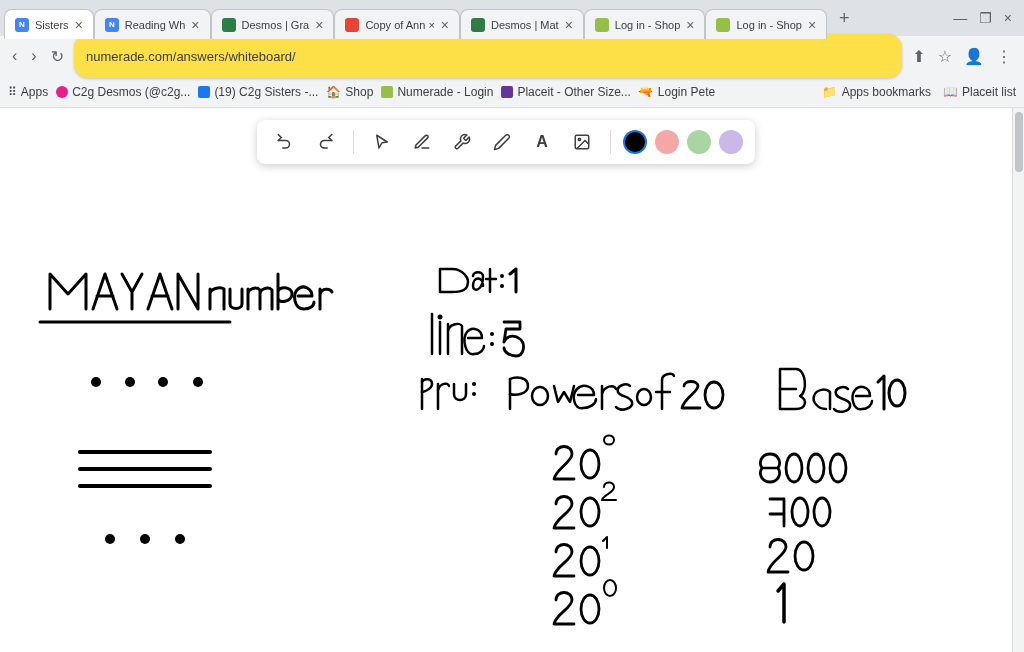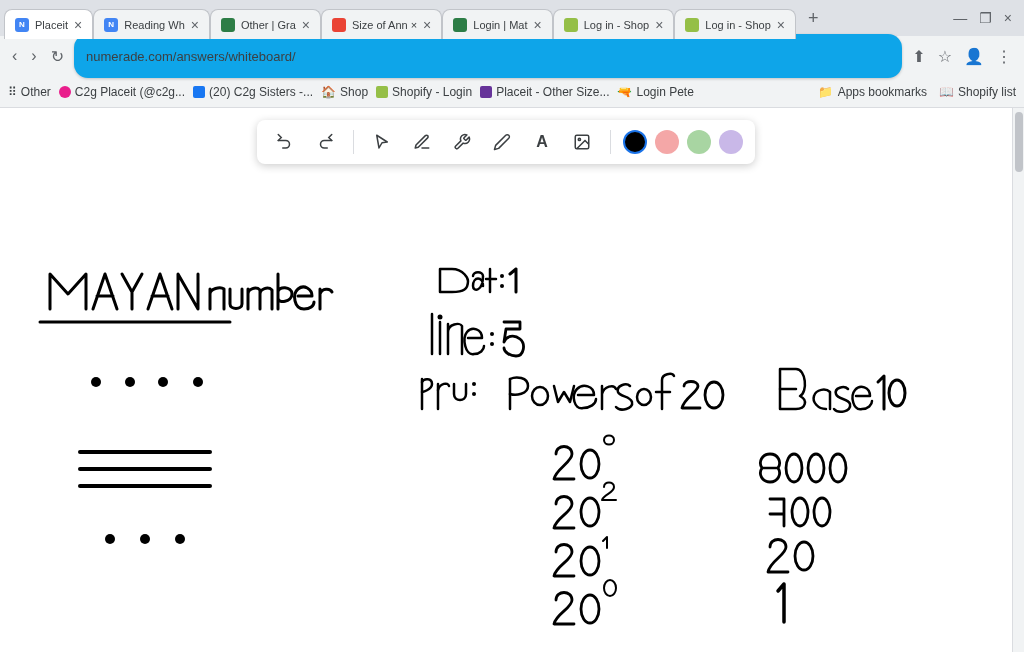--- a/index.html
+++ b/index.html
@@ -30,21 +30,21 @@
     .win-ctrl { font-size: 14px; color: #5f6368; cursor: pointer; }
 
     
     .address-bar-row {
       display: flex; align-items: center; height: 40px;
       background: #f1f3f4; padding: 0 8px; gap: 6px;
     }
     .nav-btn { background: none; border: none; cursor: pointer; color: #5f6368; font-size: 16px; padding: 4px; border-radius: 50%; }
     .address-input {
       flex: 1; height: 44px; border-radius: 14px; border: none;
-      background: #0ea5e9; padding: 0 12px; font-size: 13px; color: #3c4043;
+      background: #fde047; padding: 0 12px; font-size: 13px; color: #3c4043;
       box-shadow: 0 1px 3px rgba(0,0,0,0.2);
     }
     .toolbar-icons { display: flex; gap: 4px; align-items: center; }
     .toolbar-icon-btn { background: none; border: none; cursor: pointer; color: #5f6368; font-size: 16px; padding: 4px; border-radius: 50%; }
 
     
     .bookmarks-bar {
       display: flex; align-items: center; height: 32px;
       background: #f1f3f4; padding: 0 8px; gap: 8px;
       border-bottom: 1px solid #dadce0; font-size: 12px; color: #3c4043;
@@ -102,43 +102,43 @@
 </head>
 <body>
 
 <div class="browser-chrome">
 
   <div class="tab-bar">
     <div class="tab active">
       <div class="tab-favicon" style="background:#4285f4; border-radius:3px; display:flex; align-items:center; justify-content:center;">
         <span style="color:white; font-size:8px; font-weight:bold;">N</span>
       </div>
-      <span class="tab-label">Placeit</span>
+      <span class="tab-label">Sisters</span>
       <span class="tab-close">×</span>
     </div>
     <div class="tab">
       <div class="tab-favicon" style="background:#4285f4; border-radius:3px; display:flex; align-items:center; justify-content:center;">
         <span style="color:white; font-size:8px; font-weight:bold;">N</span>
       </div>
       <span class="tab-label">Reading Wh</span>
       <span class="tab-close">×</span>
     </div>
     <div class="tab">
       <div class="tab-favicon" style="background:#2d7d46; border-radius:3px;"></div>
-      <span class="tab-label">Other | Gra</span>
+      <span class="tab-label">Desmos | Gra</span>
       <span class="tab-close">×</span>
     </div>
     <div class="tab">
       <div class="tab-favicon" style="background:#ea4335; border-radius:3px;"></div>
-      <span class="tab-label">Size of Ann ×</span>
+      <span class="tab-label">Copy of Ann ×</span>
       <span class="tab-close">×</span>
     </div>
     <div class="tab">
       <div class="tab-favicon" style="background:#2d7d46; border-radius:3px;"></div>
-      <span class="tab-label">Login | Mat</span>
+      <span class="tab-label">Desmos | Mat</span>
       <span class="tab-close">×</span>
     </div>
     <div class="tab">
       <div class="tab-favicon" style="background:#95bf47; border-radius:3px;"></div>
       <span class="tab-label">Log in - Shop</span>
       <span class="tab-close">×</span>
     </div>
     <div class="tab">
       <div class="tab-favicon" style="background:#95bf47; border-radius:3px;"></div>
       <span class="tab-label">Log in - Shop</span>
@@ -161,54 +161,54 @@
       <button class="toolbar-icon-btn">⬆</button>
       <button class="toolbar-icon-btn">☆</button>
       <button class="toolbar-icon-btn">👤</button>
       <button class="toolbar-icon-btn">⋮</button>
     </div>
   </div>
 
   <div class="bookmarks-bar">
     <div class="bookmark-item">
       <span>⠿</span>
-      <span>Other</span>
+      <span>Apps</span>
     </div>
     <div class="bookmark-item">
       <span style="width:12px; height:12px; background:#e91e8c; border-radius:50%; display:inline-block;"></span>
-      <span>C2g Placeit (@c2g...</span>
+      <span>C2g Desmos (@c2g...</span>
     </div>
     <div class="bookmark-item">
       <span style="width:12px; height:12px; background:#1877f2; border-radius:2px; display:inline-block;"></span>
-      <span>(20) C2g Sisters -...</span>
+      <span>(19) C2g Sisters -...</span>
     </div>
     <div class="bookmark-item">
       <span>🏠</span>
       <span>Shop</span>
     </div>
     <div class="bookmark-item">
       <span style="width:12px; height:12px; background:#95bf47; border-radius:2px; display:inline-block;"></span>
-      <span>Shopify - Login</span>
+      <span>Numerade - Login</span>
     </div>
     <div class="bookmark-item">
       <span style="width:12px; height:12px; background:#663399; border-radius:2px; display:inline-block;"></span>
       <span>Placeit - Other Size...</span>
     </div>
     <div class="bookmark-item">
       <span>🔫</span>
       <span>Login Pete</span>
     </div>
     <div class="bookmarks-right">
       <div class="bookmark-item">
         <span>📁</span>
         <span>Apps bookmarks</span>
       </div>
       <div class="bookmark-item">
         <span>📖</span>
-        <span>Shopify list</span>
+        <span>Placeit list</span>
       </div>
     </div>
   </div>
 </div>
 
 <div class="content-area">
   <div class="whiteboard">
 
     <div class="whiteboard-toolbar">
       <div class="wb-tool" title="Undo">

